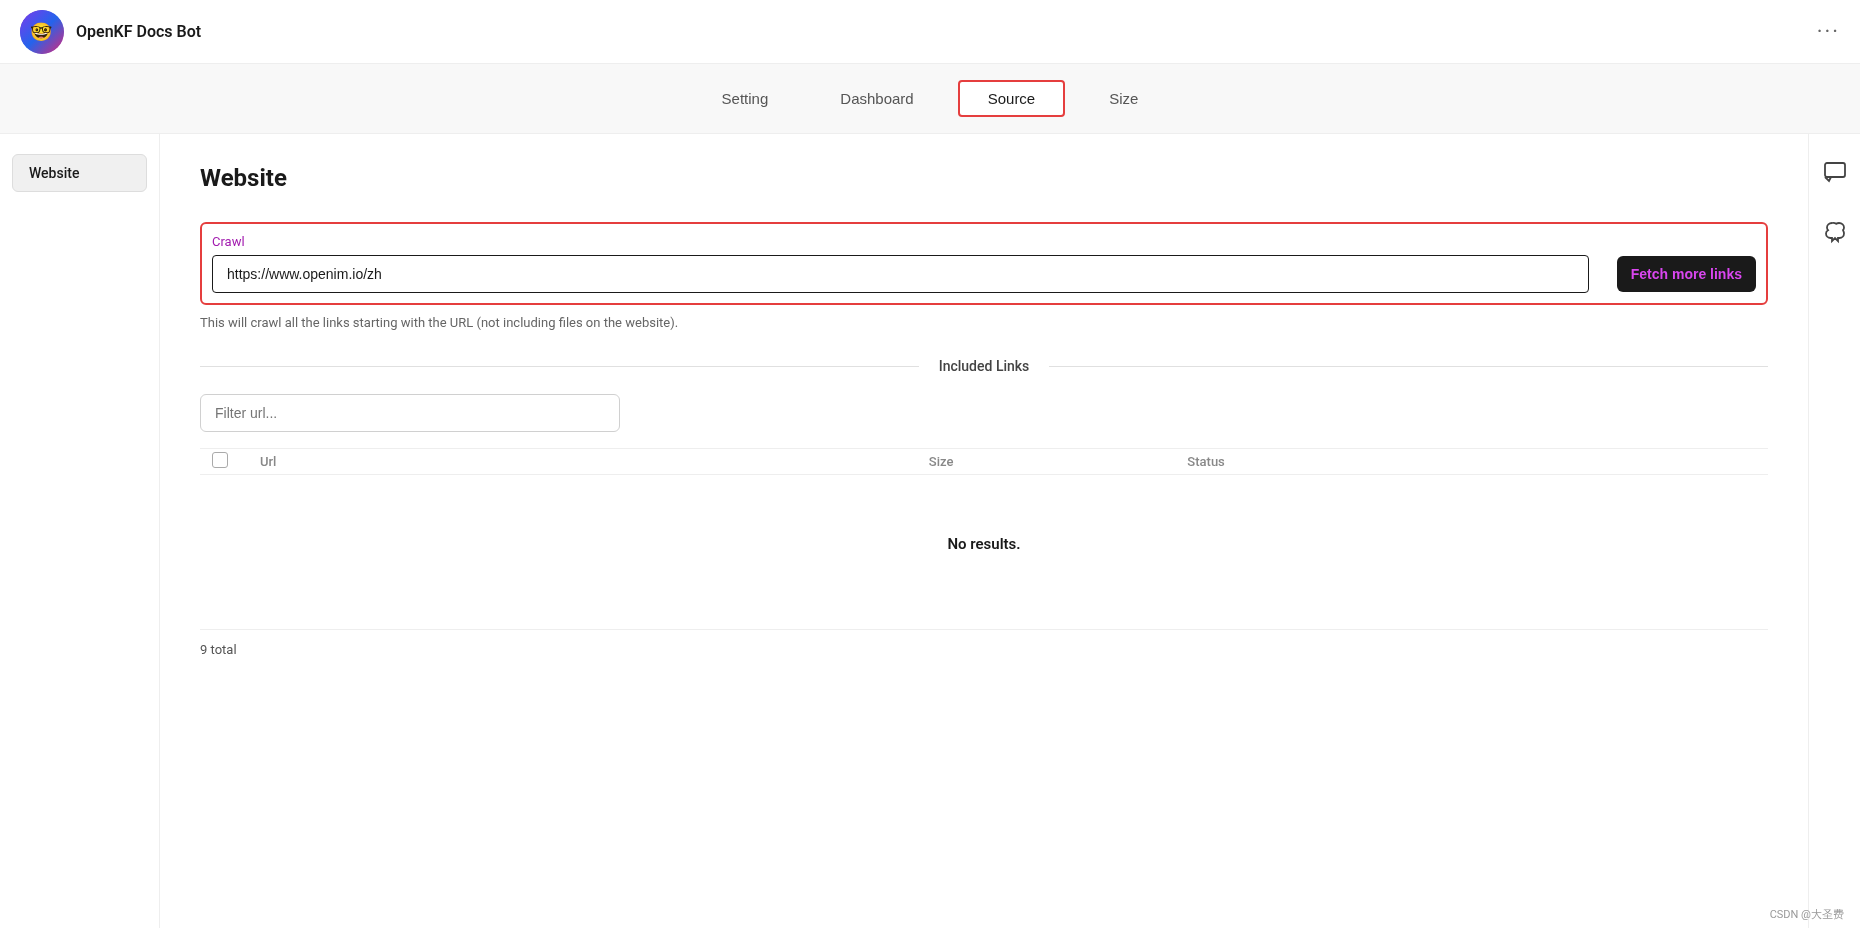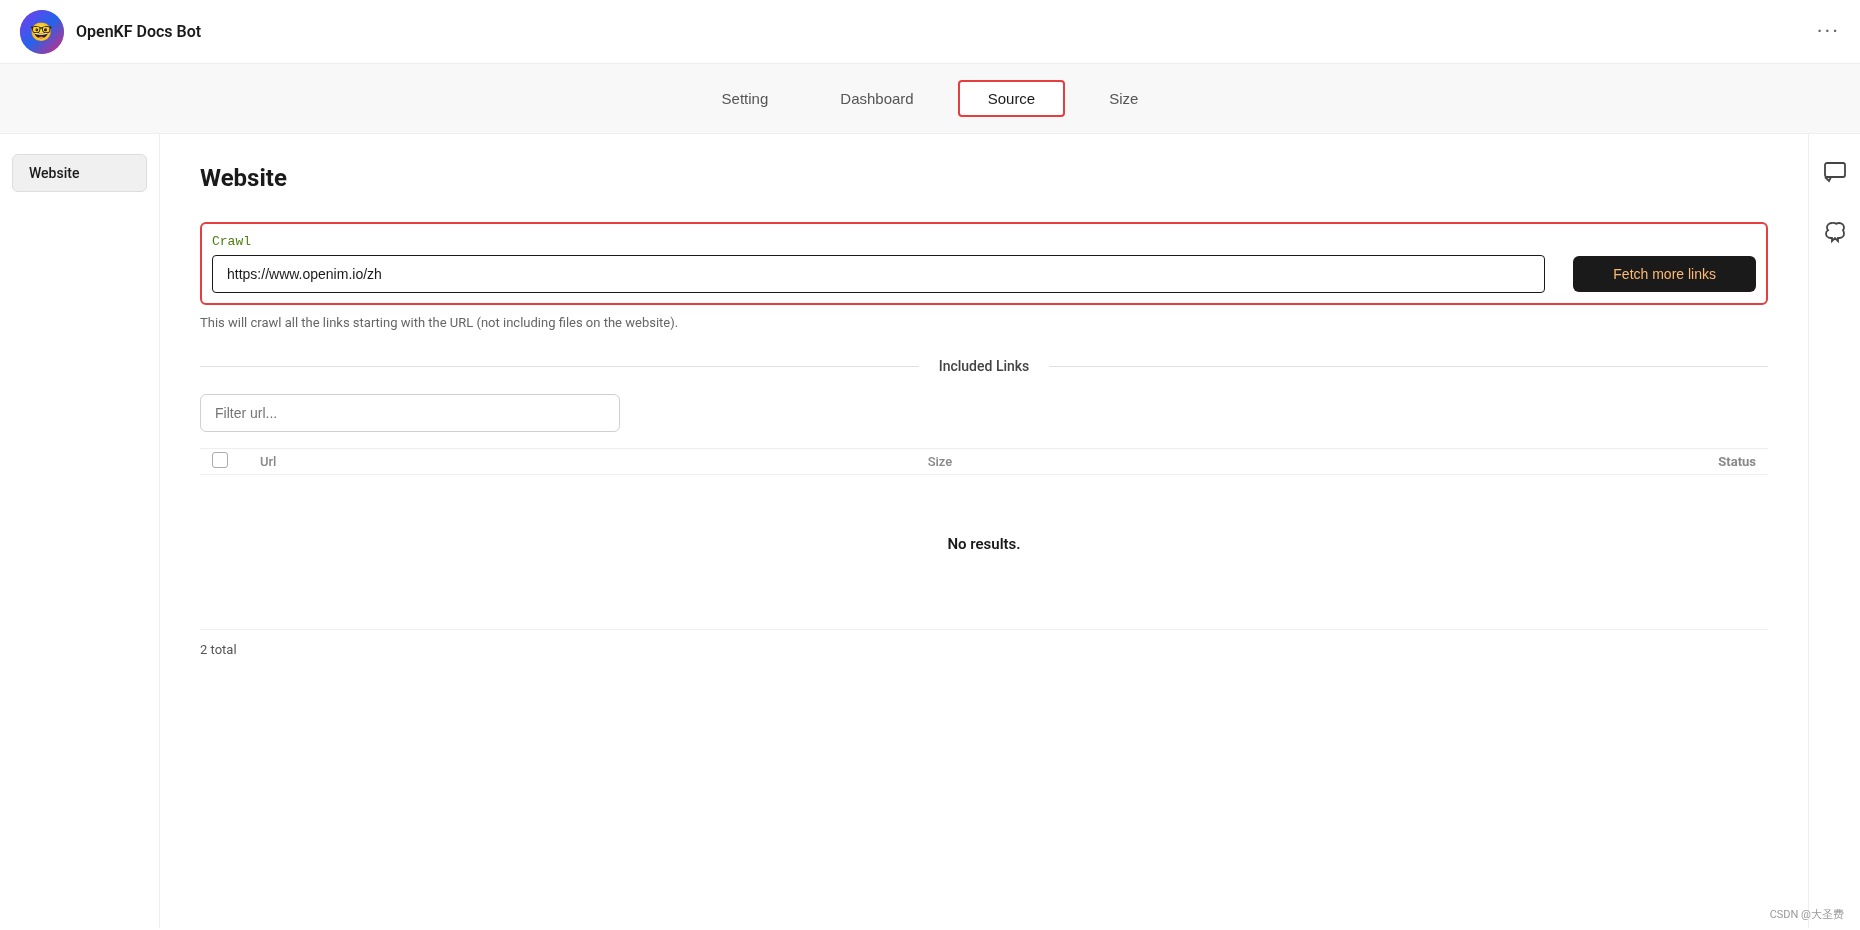--- a/index.html
+++ b/index.html
@@ -124,23 +124,22 @@
     .page-title {
       font-size: 24px;
       font-weight: 700;
       margin-bottom: 30px;
       color: #1a1a1a;
     }
 
     
     .section-label {
       font-size: 13px;
-      color: #4d7c0f;
+      color: #a21caf;
       margin-bottom: 6px;
-      font-family: Liberation Mono, monospace;
     }
 
     .crawl-box {
       border: 2px solid #e53e3e;
       border-radius: 6px;
       padding: 10px;
       margin-bottom: 4px;
     }
 
     .crawl-input-row {
@@ -154,26 +153,26 @@
       border: 1.5px solid #1a1a1a;
       border-radius: 4px;
       padding: 10px 14px;
       font-size: 14px;
       color: #1a1a1a;
       outline: none;
     }
 
     .fetch-btn {
       background: #1a1a1a;
-      color: #fdba74;
+      color: #d946ef;
       border: none;
       border-radius: 6px;
-      padding: 10px 40px;
-      font-size: 14px;
-      font-weight: 400;
+      padding: 10px 14px;
+      font-size: 14px;
+      font-weight: 700;
       cursor: pointer;
       white-space: nowrap;
       flex-shrink: 0;
     }
 
     .crawl-hint {
       font-size: 13px;
       color: #666;
       margin-top: 10px;
       margin-bottom: 24px;
@@ -218,21 +217,21 @@
       text-align: left;
       font-size: 13px;
       font-weight: 500;
       color: #888;
       padding: 3px 12px;
       border-bottom: 1px solid #eee;
       border-top: 1px solid #eee;
     }
     .links-table th.col-url { padding-left: 20px; }
     .links-table th.col-size { text-align: center; }
-    .links-table th.col-status { text-align: right; font-weight: bold; }
+    .links-table th.col-status { text-align: left; }
 
     .checkbox-cell {
       width: 40px;
       padding: 10px 12px;
     }
     .checkbox-box {
       width: 16px;
       height: 16px;
       border: 1.5px solid #aaa;
       border-radius: 3px;
@@ -349,21 +348,21 @@
         </tr>
       </thead>
       <tbody>
         <tr class="no-results-row">
           <td colspan="4">No results.</td>
         </tr>
       </tbody>
     </table>
 
     <div class="table-footer">
-      <span>2 total</span>
+      <span>9 total</span>
     </div>
 
   </div>
 
   <div class="right-panel">
     <div class="right-icon">
       <svg width="24" height="24" viewBox="0 0 24 24" fill="none" stroke="#444" stroke-width="1.8">
         <rect x="2" y="3" width="20" height="14" rx="2"></rect>
         <path d="M2 17l4 4 2-4"></path>
       </svg>

